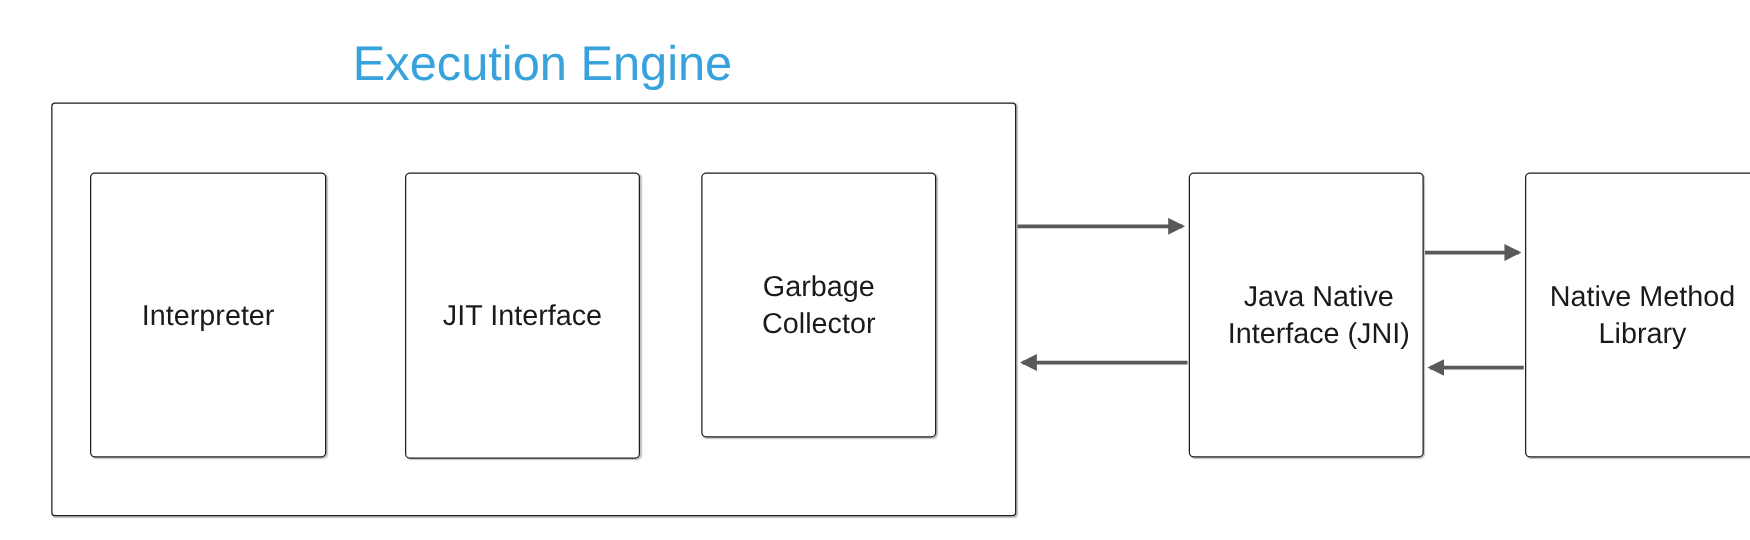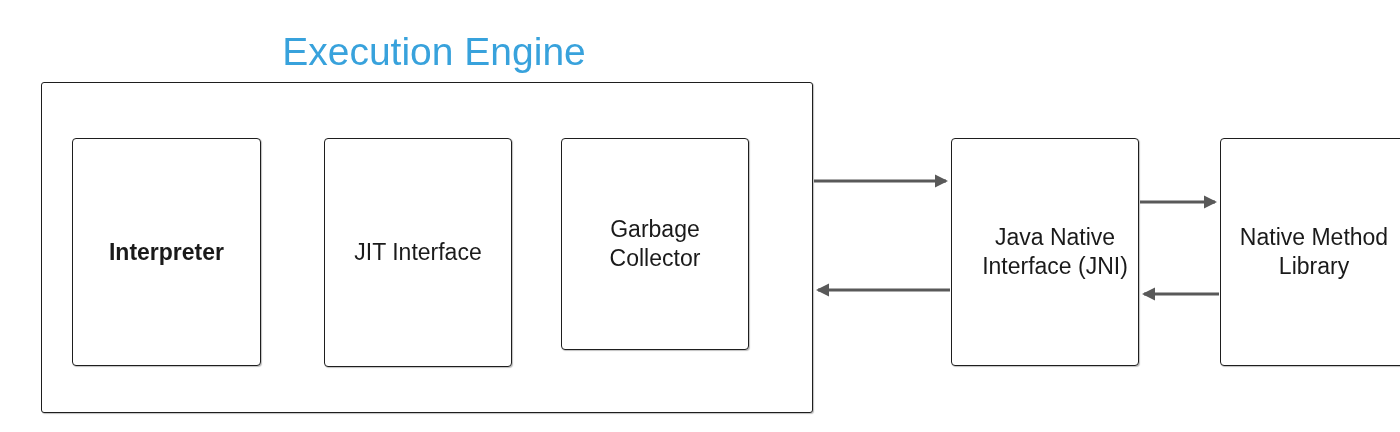--- a/index.html
+++ b/index.html
@@ -47,21 +47,21 @@
   }
   .node {
     display: flex;
     align-items: center;
     justify-content: center;
     text-align: center;
     font-size: 23px;
     line-height: 1.25;
     color: var(--text);
   }
-  .node-interpreter { left: 48px;   top: 138px; width: 189px; height: 228px; font-weight: bold; }
+  .node-interpreter { left: 48px;   top: 138px; width: 189px; height: 228px; }
   .node-jit         { left: 300px;  top: 138px; width: 188px; height: 229px; }
   .node-gc          { left: 537px;  top: 138px; width: 188px; height: 212px; }
   .node-jni         { left: 927px;  top: 138px; width: 188px; height: 228px; padding-left: 20px; }
   .node-nml         { left: 1196px; top: 138px; width: 188px; height: 228px; justify-content: center; }
   .label-gc  { max-width: 120px; }
   .label-jni { max-width: 165px; }
   .label-nml { max-width: 176px; }
   .arrows-layer {
     position: absolute;
     left: 0;

